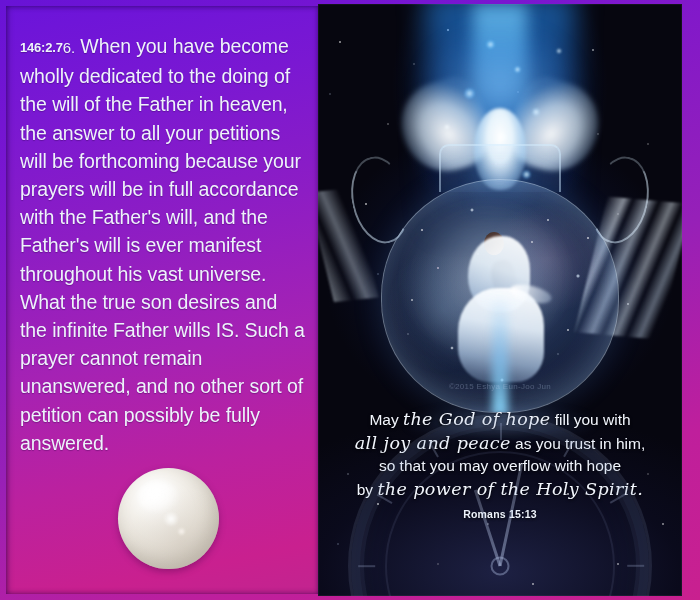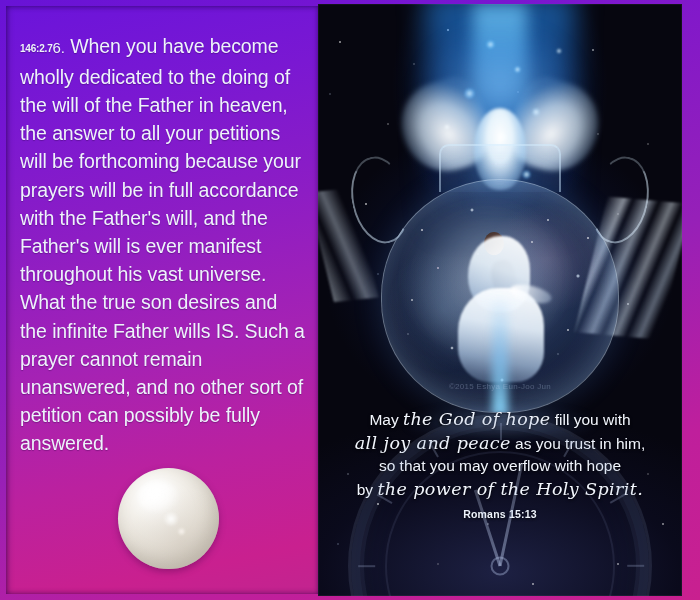--- a/index.html
+++ b/index.html
@@ -25,21 +25,21 @@
                inset 0 -3px 6px -3px rgba(60,0,90,.35);
   }
   .quote{
     position:absolute;left:14px;top:26px;width:288px;
     color:#eef3fb;
     font-size:19.5px;line-height:28.2px;
     letter-spacing:-.1px;
     text-shadow:0 1px 1px rgba(40,0,70,.35);
   }
   .ref{
-    font-size:10px;font-weight:700;letter-spacing:-.2px;
+    font-size:13px;font-weight:700;letter-spacing:-.2px;
     vertical-align:1.5px;
   }
   .para-num{font-size:15px;vertical-align:0px;}
 
   
   .pearl-wrap{position:absolute;left:112px;top:462px;width:101px;height:101px;}
   .pearl{
     position:absolute;inset:0;border-radius:50%;
     background:
       radial-gradient(circle at 36% 27%, #ffffff 0%, #fbfaf8 14%, #f2efe9 30%, #e6e1d8 52%, #d8d2c7 70%, #cdc6ba 84%, #c2bbaf 100%);

